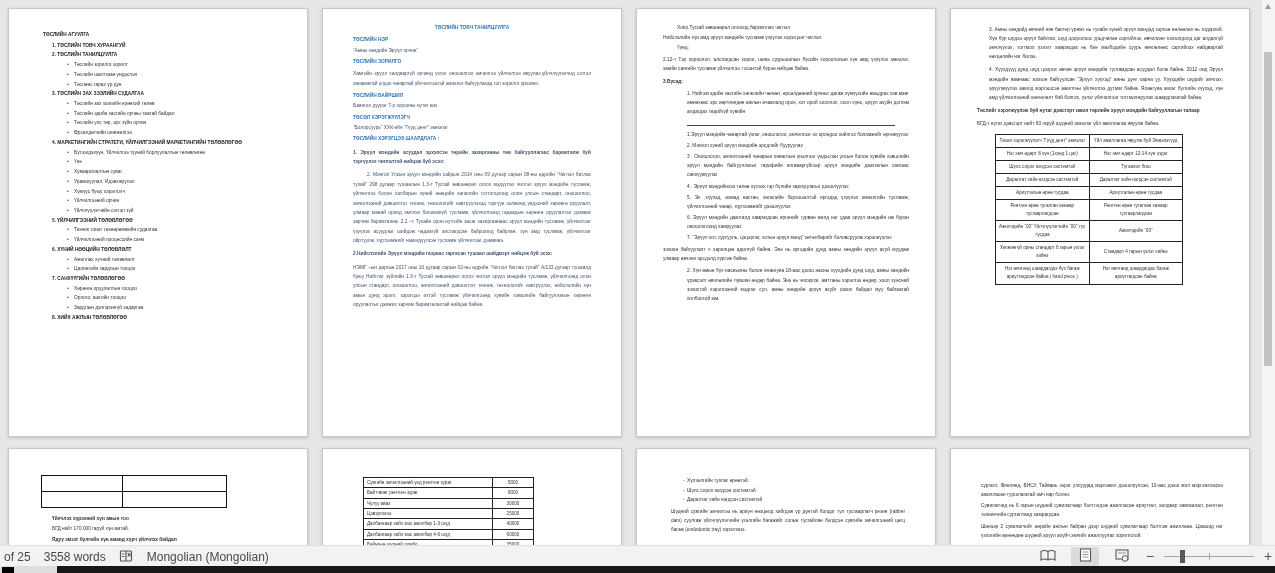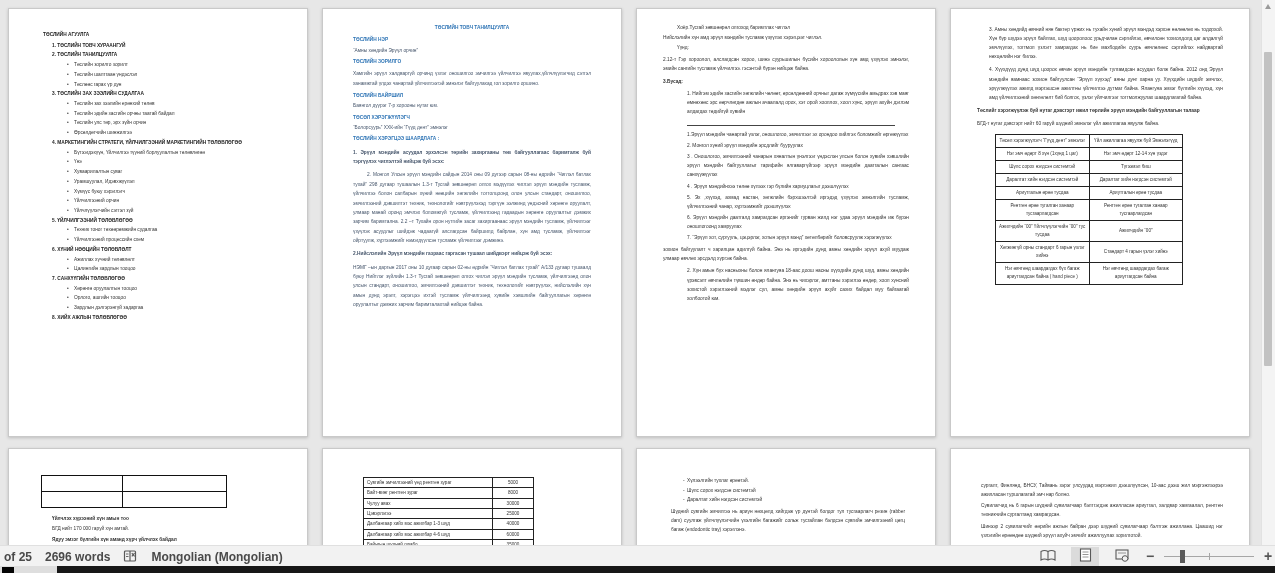--- a/index.html
+++ b/index.html
@@ -67,21 +67,21 @@
   .vscroll{position:absolute;right:0;top:0;width:13px;height:545px;background:#f4f4f4;
            border-left:1px solid #e2e2e2;}
   .vscroll .arrow{position:absolute;top:4px;left:3px;width:0;height:0;
       border-left:3.5px solid transparent;border-right:3.5px solid transparent;
       border-bottom:5px solid #9a9a9a;}
   .vthumb{position:absolute;left:2px;top:52px;width:8px;height:314px;background:#c2c2c2;border-radius:1px;}
   
   .statusbar{
     position:absolute;left:0;top:545px;width:1275px;height:21px;
     background:#f2f2f2;border-top:1px solid #e0e0e0;z-index:10;
-    font-size:12px;color:#4a4a4a;font-weight:bold;
+    font-size:12px;color:#4a4a4a;
   }
   .sb-left{position:absolute;left:4px;top:0;height:21px;display:flex;align-items:center;gap:13px;}
   .sb-item{white-space:nowrap;cursor:default;}
   .sb-ico svg{display:block;}
   .sb-right{position:absolute;right:2px;top:0;height:21px;display:flex;align-items:center;gap:9px;}
   .sb-view{width:28px;height:19px;display:flex;align-items:center;justify-content:center;}
   .sb-view.selected{background:#dbdbdb;}
   .zoom-out,.zoom-in{font-size:14px;color:#555;width:10px;text-align:center;line-height:19px;}
   .zslider{position:relative;width:90px;height:19px;}
   .ztrack{position:absolute;left:0;right:0;top:9px;height:1px;background:#a6a6a6;}
@@ -306,21 +306,21 @@
 
   <div class="vscroll">
     <div class="arrow"></div>
     <div class="vthumb"></div>
   </div>
 </div>
 
 <div class="statusbar">
   <div class="sb-left">
     <span class="sb-item">of 25</span>
-    <span class="sb-item">2696 words</span>
+    <span class="sb-item">3558 words</span>
     <span class="sb-item sb-ico">
       <svg width="15" height="14" viewBox="0 0 15 14">
         <rect x="1.5" y="1" width="11" height="10" rx="1" fill="none" stroke="#595959" stroke-width="1.2"></rect>
         <line x1="7" y1="1" x2="7" y2="11" stroke="#595959" stroke-width="1.2"></line>
         <line x1="3" y1="4" x2="5.5" y2="4" stroke="#595959" stroke-width="0.9"></line>
         <line x1="3" y1="6.5" x2="5.5" y2="6.5" stroke="#595959" stroke-width="0.9"></line>
         <line x1="8.8" y1="3.2" x2="11.6" y2="6.4" stroke="#595959" stroke-width="1.1"></line>
         <line x1="11.6" y1="3.2" x2="8.8" y2="6.4" stroke="#595959" stroke-width="1.1"></line>
       </svg>
     </span>

